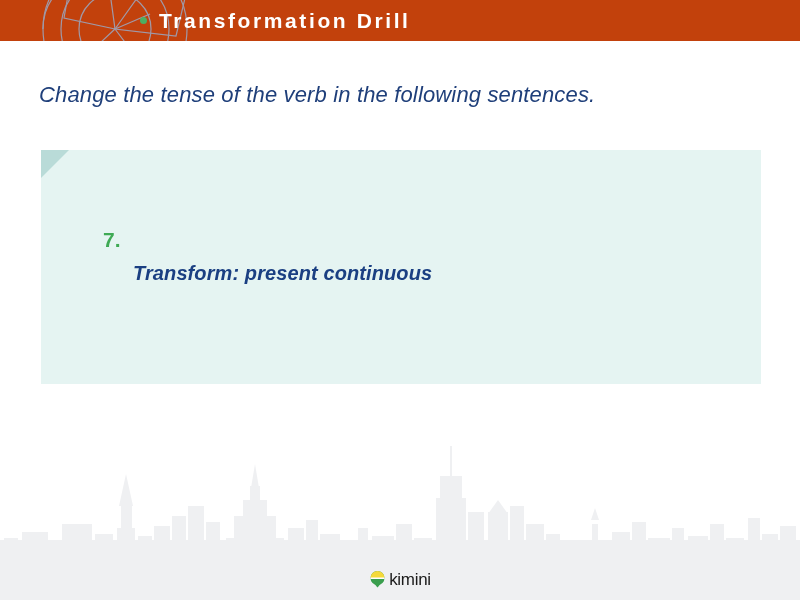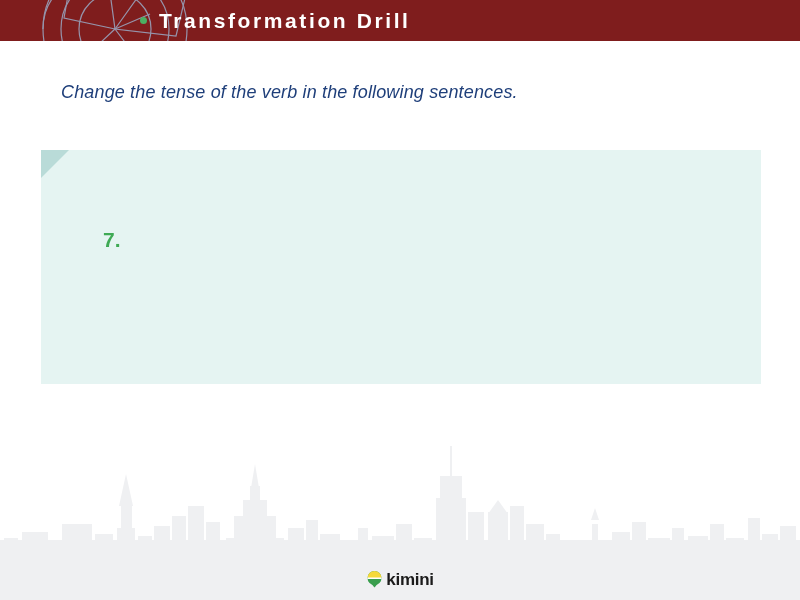--- a/index.html
+++ b/index.html
@@ -25,21 +25,21 @@
     overflow: hidden;
   }
 
   
   .header {
     position: absolute;
     left: 0;
     top: 0;
     width: 800px;
     height: 41px;
-    background: #7f1d1d;
+    background: #c2410c;
     overflow: hidden;
   }
   .header-deco {
     position: absolute;
     left: 0;
     top: -26px;
     width: 230px;
     height: 110px;
     pointer-events: none;
   }
@@ -68,26 +68,25 @@
     letter-spacing: 2.6px;
     line-height: 1;
     white-space: nowrap;
   }
 
   
   .instruction {
     position: absolute;
     left: 39px;
     top: 82px;
-    font-size: 18px;
+    font-size: 22px;
     font-style: italic;
     color: #1f3f7a;
     letter-spacing: 0.15px;
     white-space: nowrap;
-    margin-left: 22px;
   }
 
   
   .content-card {
     position: absolute;
     left: 41px;
     top: 150px;
     width: 720px;
     height: 234px;
     background: #e5f4f2;
@@ -164,21 +163,21 @@
     gap: 3px;
   }
   .logo-mark {
     width: 17px;
     height: 18px;
     flex: 0 0 auto;
     display: block;
   }
   .logo-text {
     font-size: 17px;
-    font-weight: bold;
+    font-weight: normal;
     color: #1b1b1b;
     letter-spacing: -0.3px;
     line-height: 1;
   }
 </style>
 </head>
 <body>
 
 <div class="slide">
 
@@ -205,20 +204,21 @@
 
   <div class="instruction">Change the tense of the verb in the following sentences.</div>
 
   <div class="content-card">
     <div class="card-fold"></div>
 
     <div class="card-body">
       <div class="q-line">
         <span class="q-num">7.</span>
       </div>
+      <div class="q-transform">Transform: present continuous</div>
     </div>
   </div>
 
   <svg class="skyline" viewBox="0 0 800 130" preserveAspectRatio="none" xmlns="http://www.w3.org/2000/svg">
     <g fill="#eff0f2">
       <rect x="0" y="112" width="800" height="18"></rect>
 
       <rect x="4" y="110" width="14" height="20"></rect>
       <rect x="22" y="104" width="26" height="26"></rect>
       <rect x="50" y="112" width="10" height="18"></rect>

